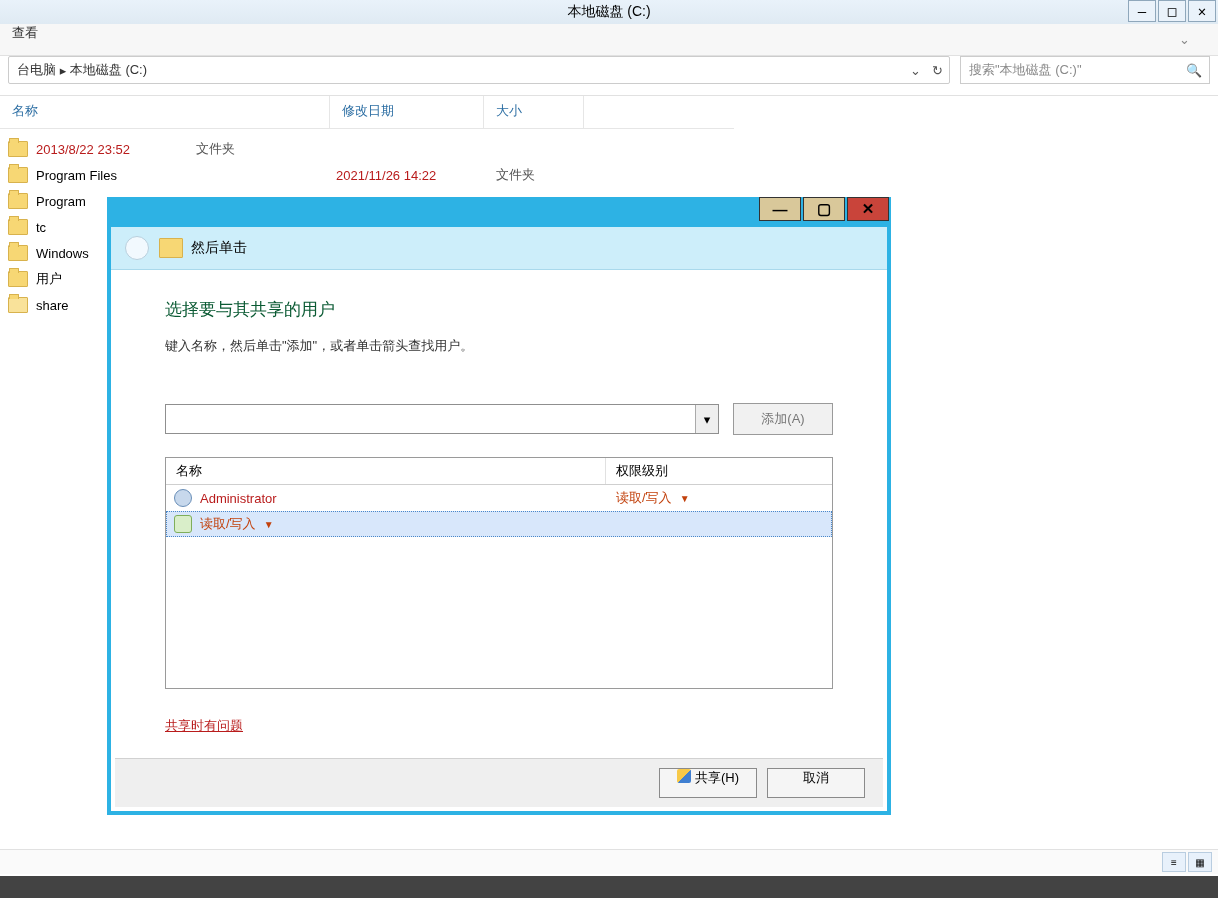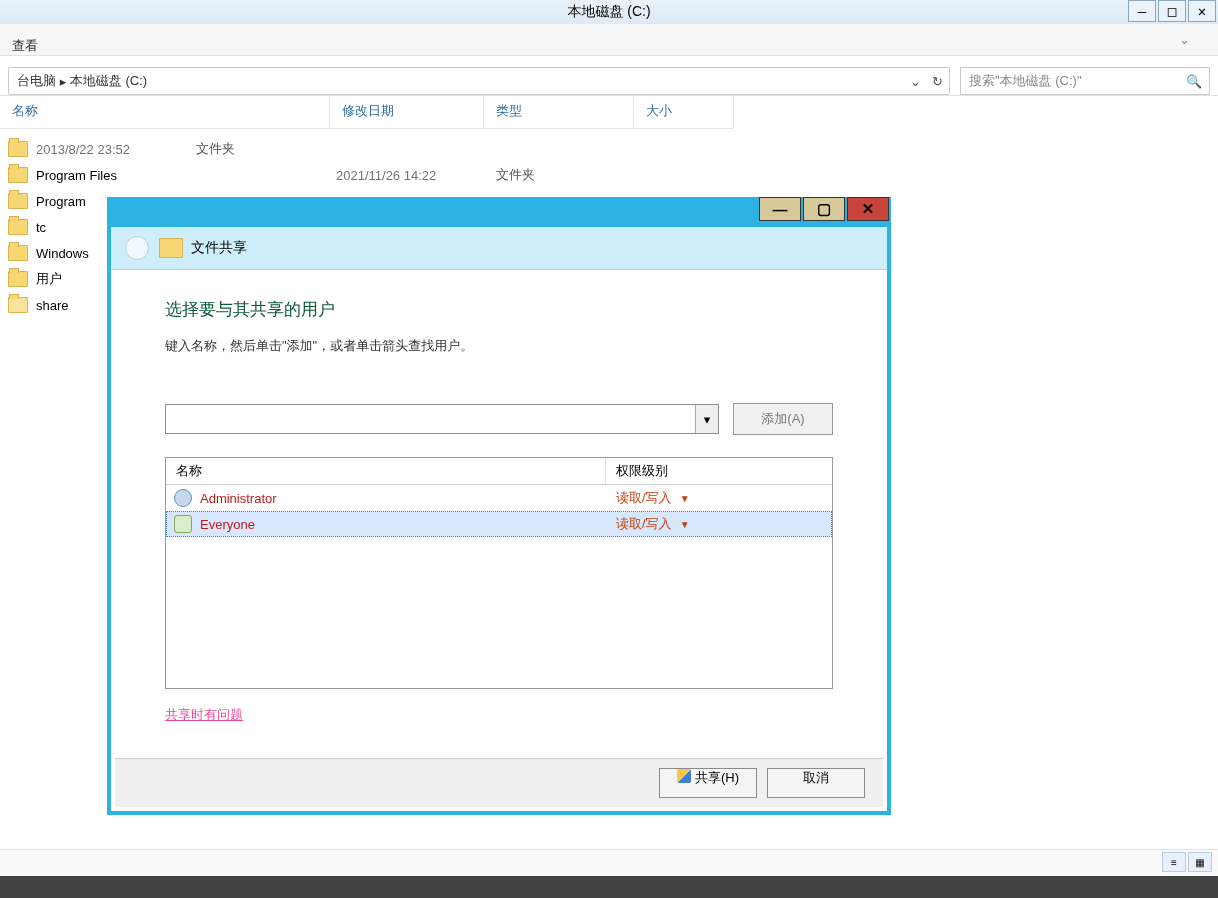--- a/index.html
+++ b/index.html
@@ -6,45 +6,45 @@
 .outer {
   width:1218px;height:898px;position:relative;background:#fff;overflow:hidden;padding-left:31px;
 }
 
 
 .titlebar-parent{position:absolute;left:0;top:0;width:1218px;height:24px;background:linear-gradient(#e9f2fa,#dfeaf3);border-bottom:1px solid #b9c9d6;}
 .titlebar-parent .title{position:absolute;left:0;width:100%;text-align:center;top:3px;color:#000;font-size:14px}
 .titlebar-parent .wctrls{position:absolute;right:2px;top:0;display:flex;height:22px}
 .titlebar-parent .wctrls .btn{width:26px;height:20px;border:1px solid #8fa7bb;margin-left:2px;background:#eaf2fa;display:flex;align-items:center;justify-content:center;font-family:monospace;font-size:14px;line-height:1}
 
-.menubar{position:absolute;left:0;top:24px;width:1218px;height:32px;background:#f7f7f7;border-bottom:1px solid #e1e1e1;display:flex;align-items:flex-end;padding-left:12px;box-sizing:border-box}
+.menubar{position:absolute;left:0;top:24px;width:1218px;height:32px;background:#f7f7f7;border-bottom:1px solid #e1e1e1;display:flex;align-items:flex-start;padding-left:12px;box-sizing:border-box}
 .menubar span{margin-right:14px;color:#333}
 .menubar .chev{position:absolute;right:14px;top:8px;color:#888}
 
-.addressbar{position:absolute;left:0;top:56px;width:1218px;height:40px;display:flex;align-items:flex-end;padding:0 8px;box-sizing:border-box;border-bottom:1px solid #e1e1e1}
+.addressbar{position:absolute;left:0;top:56px;width:1218px;height:40px;display:flex;align-items:flex-start;padding:0 8px;box-sizing:border-box;border-bottom:1px solid #e1e1e1}
 .addressbar .path{flex:1;height:26px;border:1px solid #ccc;display:flex;align-items:center;padding:0 8px;border-radius:2px;color:#333;position:relative}
 .addressbar .path .down{position:absolute;right:28px;color:#555}
 .addressbar .path .refresh{position:absolute;right:6px;color:#555}
 .addressbar .search{width:232px;height:26px;border:1px solid #ccc;margin-left:10px;display:flex;align-items:center;padding:0 8px;color:#8a8a8a;position:relative}
 .addressbar .search .mag{position:absolute;right:6px;color:#777}
 
 
 .colhdr{position:absolute;left:0;top:96px;width:734px;height:32px;display:flex;border-bottom:1px solid #e6e6e6;}
 .colhdr div{border-right:1px solid #e6e6e6;padding:6px 12px;color:#2c6ea3;font-size:13px;box-sizing:border-box}
 .colhdr .c-name{width:330px}
 .colhdr .c-date{width:154px}
 .colhdr .c-type{width:150px}
 .colhdr .c-size{width:100px}
 
 .filelist{position:absolute;left:8px;top:136px;width:900px}
 .filerow{display:flex;align-items:center;height:26px}
 .filerow .fic{width:18px;height:14px;background:#f7d774;border:1px solid #d8b24d;border-radius:1px;margin-right:8px;position:relative}
 .filerow .fic::before{content:"";position:absolute;left:0;top:-4px;width:8px;height:4px;background:#f7d774;border:1px solid #d8b24d;border-bottom:none;border-radius:1px 1px 0 0}
 .filerow .nm{width:300px;color:#000}
-.filerow .dt{width:160px;color:#737373}
+.filerow .dt{width:160px;color:#b91c1c}
 .filerow .tp{width:148px;color:#555}
 .filerow:nth-child(7) .fic,.filerow.share .fic{background:#f9e29a}
 
 
 .statusbar{position:absolute;left:0;bottom:24px;width:1218px;height:24px;border-top:1px solid #e1e1e1;background:#fafafa}
 .statusbar .vbtns{position:absolute;right:6px;top:2px;display:flex}
 .statusbar .vbtns .vb{width:22px;height:18px;border:1px solid #b9cde0;margin-left:2px;background:#e8f1fb;display:flex;align-items:center;justify-content:center;font-size:10px}
 .bottomstrip{position:absolute;left:0;bottom:0;width:1218px;height:22px;background:#434343}
 
 
@@ -73,21 +73,21 @@
 .dialog .utable .uhead .uh1{width:440px;padding:4px 10px;color:#000;box-sizing:border-box;border-right:1px solid #e1e1e1}
 .dialog .utable .uhead .uh2{flex:1;padding:4px 10px;color:#000}
 .dialog .urow{height:26px;display:flex;align-items:center;padding-left:8px}
 .dialog .urow .uic{width:16px;height:16px;border-radius:50%;background:#c7d8ec;border:1px solid #6a8fb8;margin-right:8px;flex:0 0 auto}
 .dialog .urow .uic.grp{border-radius:3px;background:#d9eec9;border:1px solid #7fae5b}
 .dialog .urow .un{width:416px;color:#b91c1c}
 .dialog .urow .up{flex:1;color:#c2410c;display:flex;align-items:center}
 .dialog .urow .up .dd{margin-left:8px;font-size:10px}
 .dialog .urow.sel{background:#d8e7fb;outline:1px dotted #4a87c9;outline-offset:-1px}
 
-.dialog .helplink{color:#ec4899;text-decoration:underline;margin-top:17px;display:inline-block;font-size:13px}
+.dialog .helplink{color:#b91c1c;text-decoration:underline;margin-top:28px;display:inline-block;font-size:13px}
 
 .dialog .footer{position:absolute;left:4px;right:4px;bottom:4px;height:48px;background:#efefef;border-top:1px solid #d1d1d1;display:flex;align-items:center;justify-content:flex-end;padding-right:18px}
 .dialog .footer .fbtn{width:96px;height:28px;border:1px solid #8a8a8a;background:#f5f5f5;margin-left:10px;display:flex;justify-content:center;font-size:13px}
 .dialog .footer .fbtn .shield{width:14px;height:14px;margin-right:4px;background:linear-gradient(135deg,#f7c948 50%,#3f7fd1 50%);border-radius:2px}
 
 </style>
 </head>
 <body>
 
 <div class="outer">
@@ -116,21 +116,20 @@
     </div>
     <div class="search">
       <span>搜索"本地磁盘 (C:)"</span>
       <span class="mag">🔍</span>
     </div>
   </div>
 
   <div class="colhdr">
     <div class="c-name">名称</div>
     <div class="c-date">修改日期</div>
-    <div class="c-type">类型</div>
     <div class="c-size">大小</div>
   </div>
 
   <div class="filelist">
     <div class="filerow">
       <div class="fic"></div>
       <div class="dt">2013/8/22 23:52</div>
       <div class="tp">文件夹</div>
     </div>
     <div class="filerow">
@@ -165,21 +164,21 @@
     <div class="dbar">
       <div class="dctrls">
         <div class="b">—</div>
         <div class="b">▢</div>
         <div class="b close">✕</div>
       </div>
     </div>
     <div class="dsubbar">
       <div class="back"></div>
       <div class="dic"></div>
-      <div class="dttl">文件共享</div>
+      <div class="dttl">然后单击</div>
     </div>
 
     <div class="body">
       <div class="h1">选择要与其共享的用户</div>
       <div class="sub">键入名称，然后单击"添加"，或者单击箭头查找用户。</div>
 
       <div class="addrow">
         <div class="combo">
           <div class="arrow">▾</div>
         </div>
@@ -194,21 +193,20 @@
         <div class="urow">
           <div class="uic"></div>
           <div class="un">Administrator</div>
           <div class="up">
               <span>读取/写入</span>
               <span class="dd">▼</span>
             </div>
         </div>
         <div class="urow sel">
           <div class="uic grp"></div>
-          <div class="un">Everyone</div>
           <div class="up">
               <span>读取/写入</span>
               <span class="dd">▼</span>
             </div>
         </div>
       </div>
 
       <a class="helplink">共享时有问题</a>
     </div>
 

